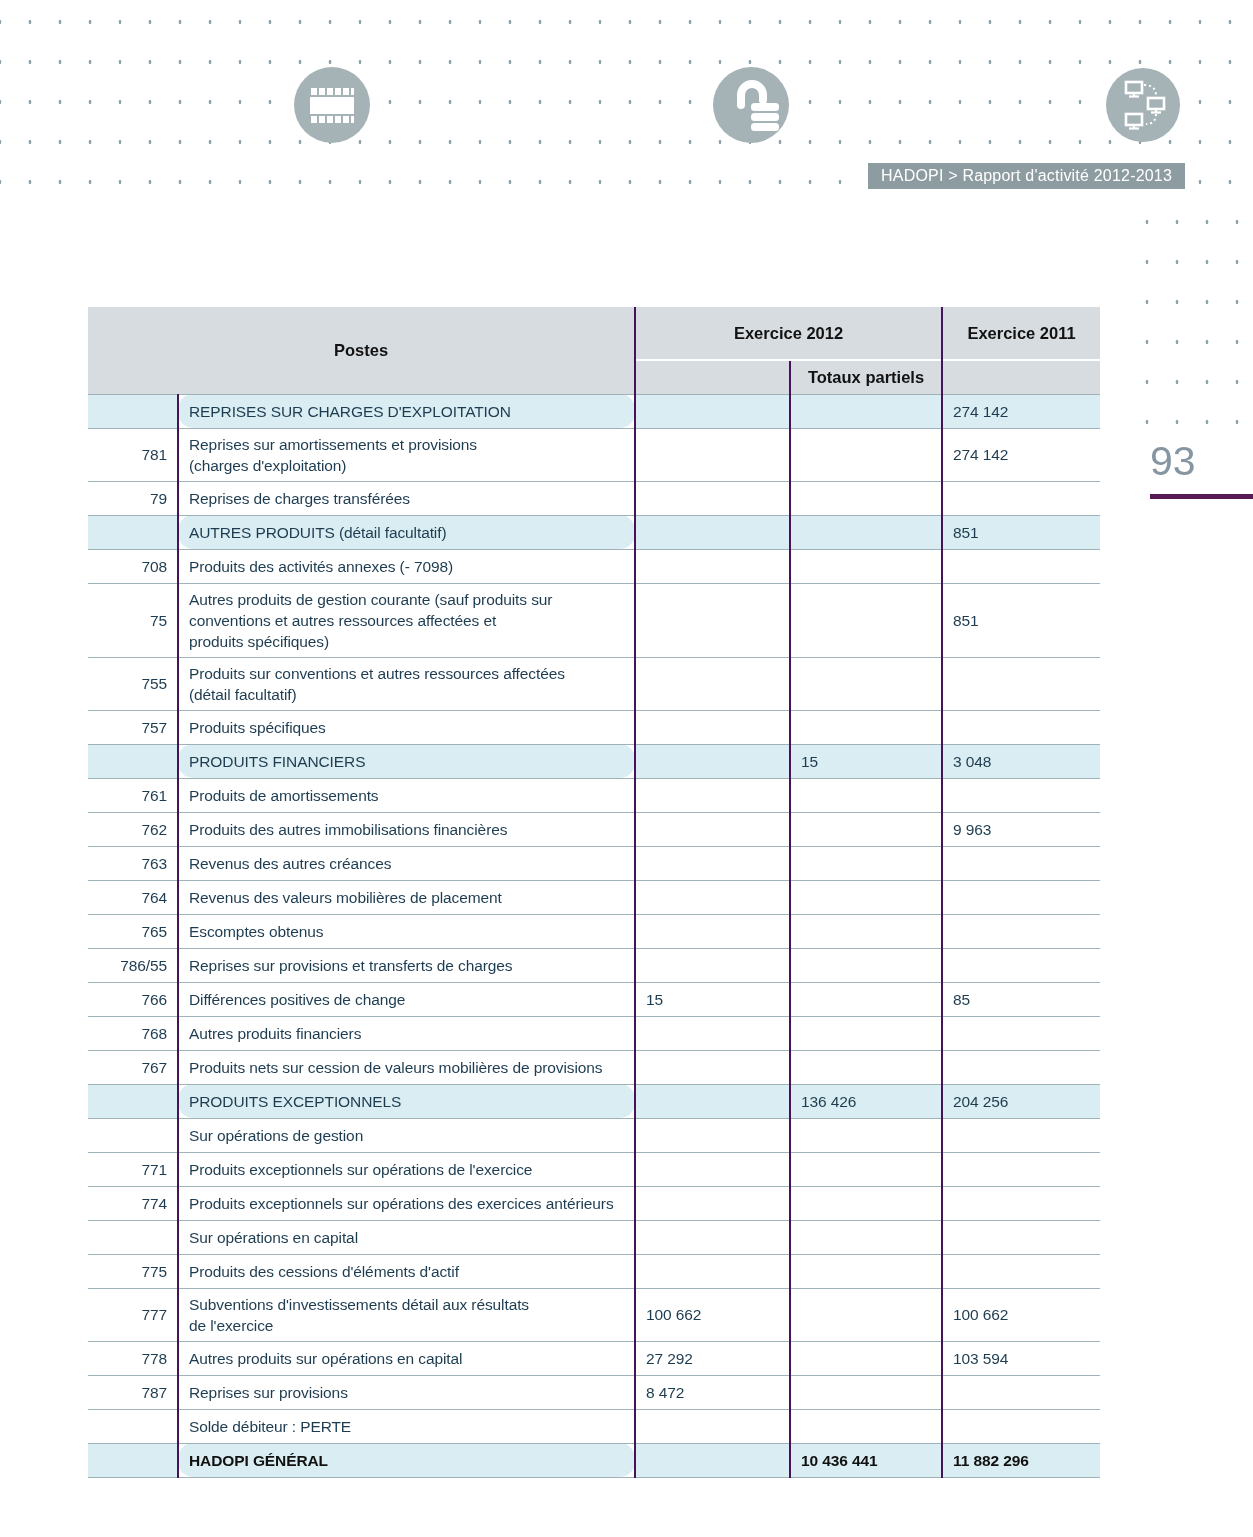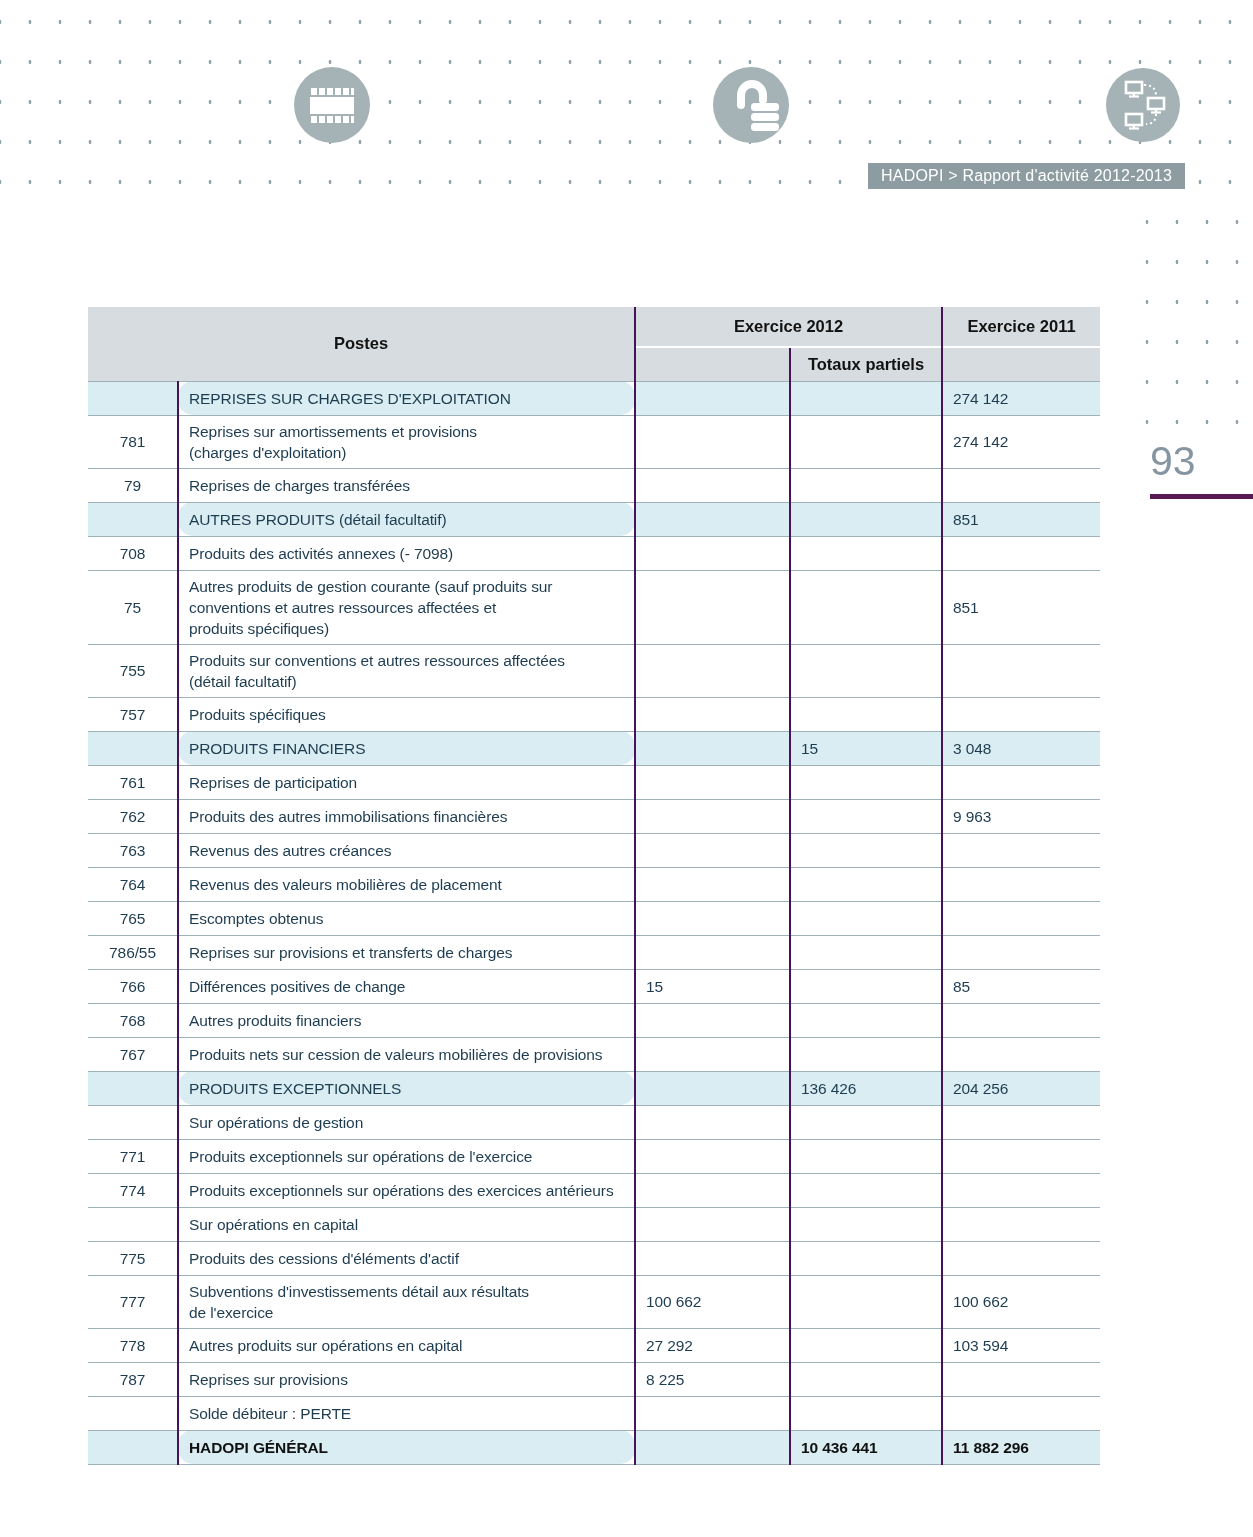--- a/index.html
+++ b/index.html
@@ -84,35 +84,35 @@
 
   table.fin th {
     background: #d6dcdf;
     color: #121212;
     font-weight: bold;
     font-size: 16.5px;
     text-align: center;
     vertical-align: middle;
     padding: 6px 8px;
   }
-  thead tr.h1 th { height: 40px; }
+  thead tr.h1 th { height: 53px; }
   thead tr.h2 th { height: 33px; border-top: 2px solid #ffffff; }
   th.b-purple, td.b-purple { border-left: 2px solid #451358; }
 
   table.fin td {
     font-size: 15.5px;
     color: #1e3c50;
     vertical-align: middle;
     padding: 5px 10px;
     border-top: 1px solid #9fb2ba;
     letter-spacing: -0.1px;
     line-height: 21px;
   }
   table.fin tr { height: 34px; }
-  td.col-code    { text-align: center; }
+  td.col-code    { text-align: right; }
   td.col-label   { white-space: pre-line; border-radius: 15px; }
   td.col-v2012, td.col-partiel, td.col-v2011 { text-align: left; }
 
   tr.section td { background: #d9edf2; }
   tr.total td   { background: #d9edf2; font-weight: bold; color: #111111; }
 </style>
 </head>
 <body>
 
 <div class="dots dots-top"></div>
@@ -257,21 +257,21 @@
       </tr>
       <tr class="section">
         <td class="col-code"></td>
         <td class="col-label b-purple">PRODUITS FINANCIERS</td>
         <td class="col-v2012 b-purple"></td>
         <td class="col-partiel b-purple">15</td>
         <td class="col-v2011 b-purple">3 048</td>
       </tr>
       <tr class="normal">
         <td class="col-code">761</td>
-        <td class="col-label b-purple">Reprises de participation</td>
+        <td class="col-label b-purple">Produits de amortissements</td>
         <td class="col-v2012 b-purple"></td>
         <td class="col-partiel b-purple"></td>
         <td class="col-v2011 b-purple"></td>
       </tr>
       <tr class="normal">
         <td class="col-code">762</td>
         <td class="col-label b-purple">Produits des autres immobilisations financières</td>
         <td class="col-v2012 b-purple"></td>
         <td class="col-partiel b-purple"></td>
         <td class="col-v2011 b-purple">9 963</td>
@@ -378,21 +378,21 @@
       <tr class="normal">
         <td class="col-code">778</td>
         <td class="col-label b-purple">Autres produits sur opérations en capital</td>
         <td class="col-v2012 b-purple">27 292</td>
         <td class="col-partiel b-purple"></td>
         <td class="col-v2011 b-purple">103 594</td>
       </tr>
       <tr class="normal">
         <td class="col-code">787</td>
         <td class="col-label b-purple">Reprises sur provisions</td>
-        <td class="col-v2012 b-purple">8 225</td>
+        <td class="col-v2012 b-purple">8 472</td>
         <td class="col-partiel b-purple"></td>
         <td class="col-v2011 b-purple"></td>
       </tr>
       <tr class="normal">
         <td class="col-code"></td>
         <td class="col-label b-purple">Solde débiteur : PERTE</td>
         <td class="col-v2012 b-purple"></td>
         <td class="col-partiel b-purple"></td>
         <td class="col-v2011 b-purple"></td>
       </tr>

